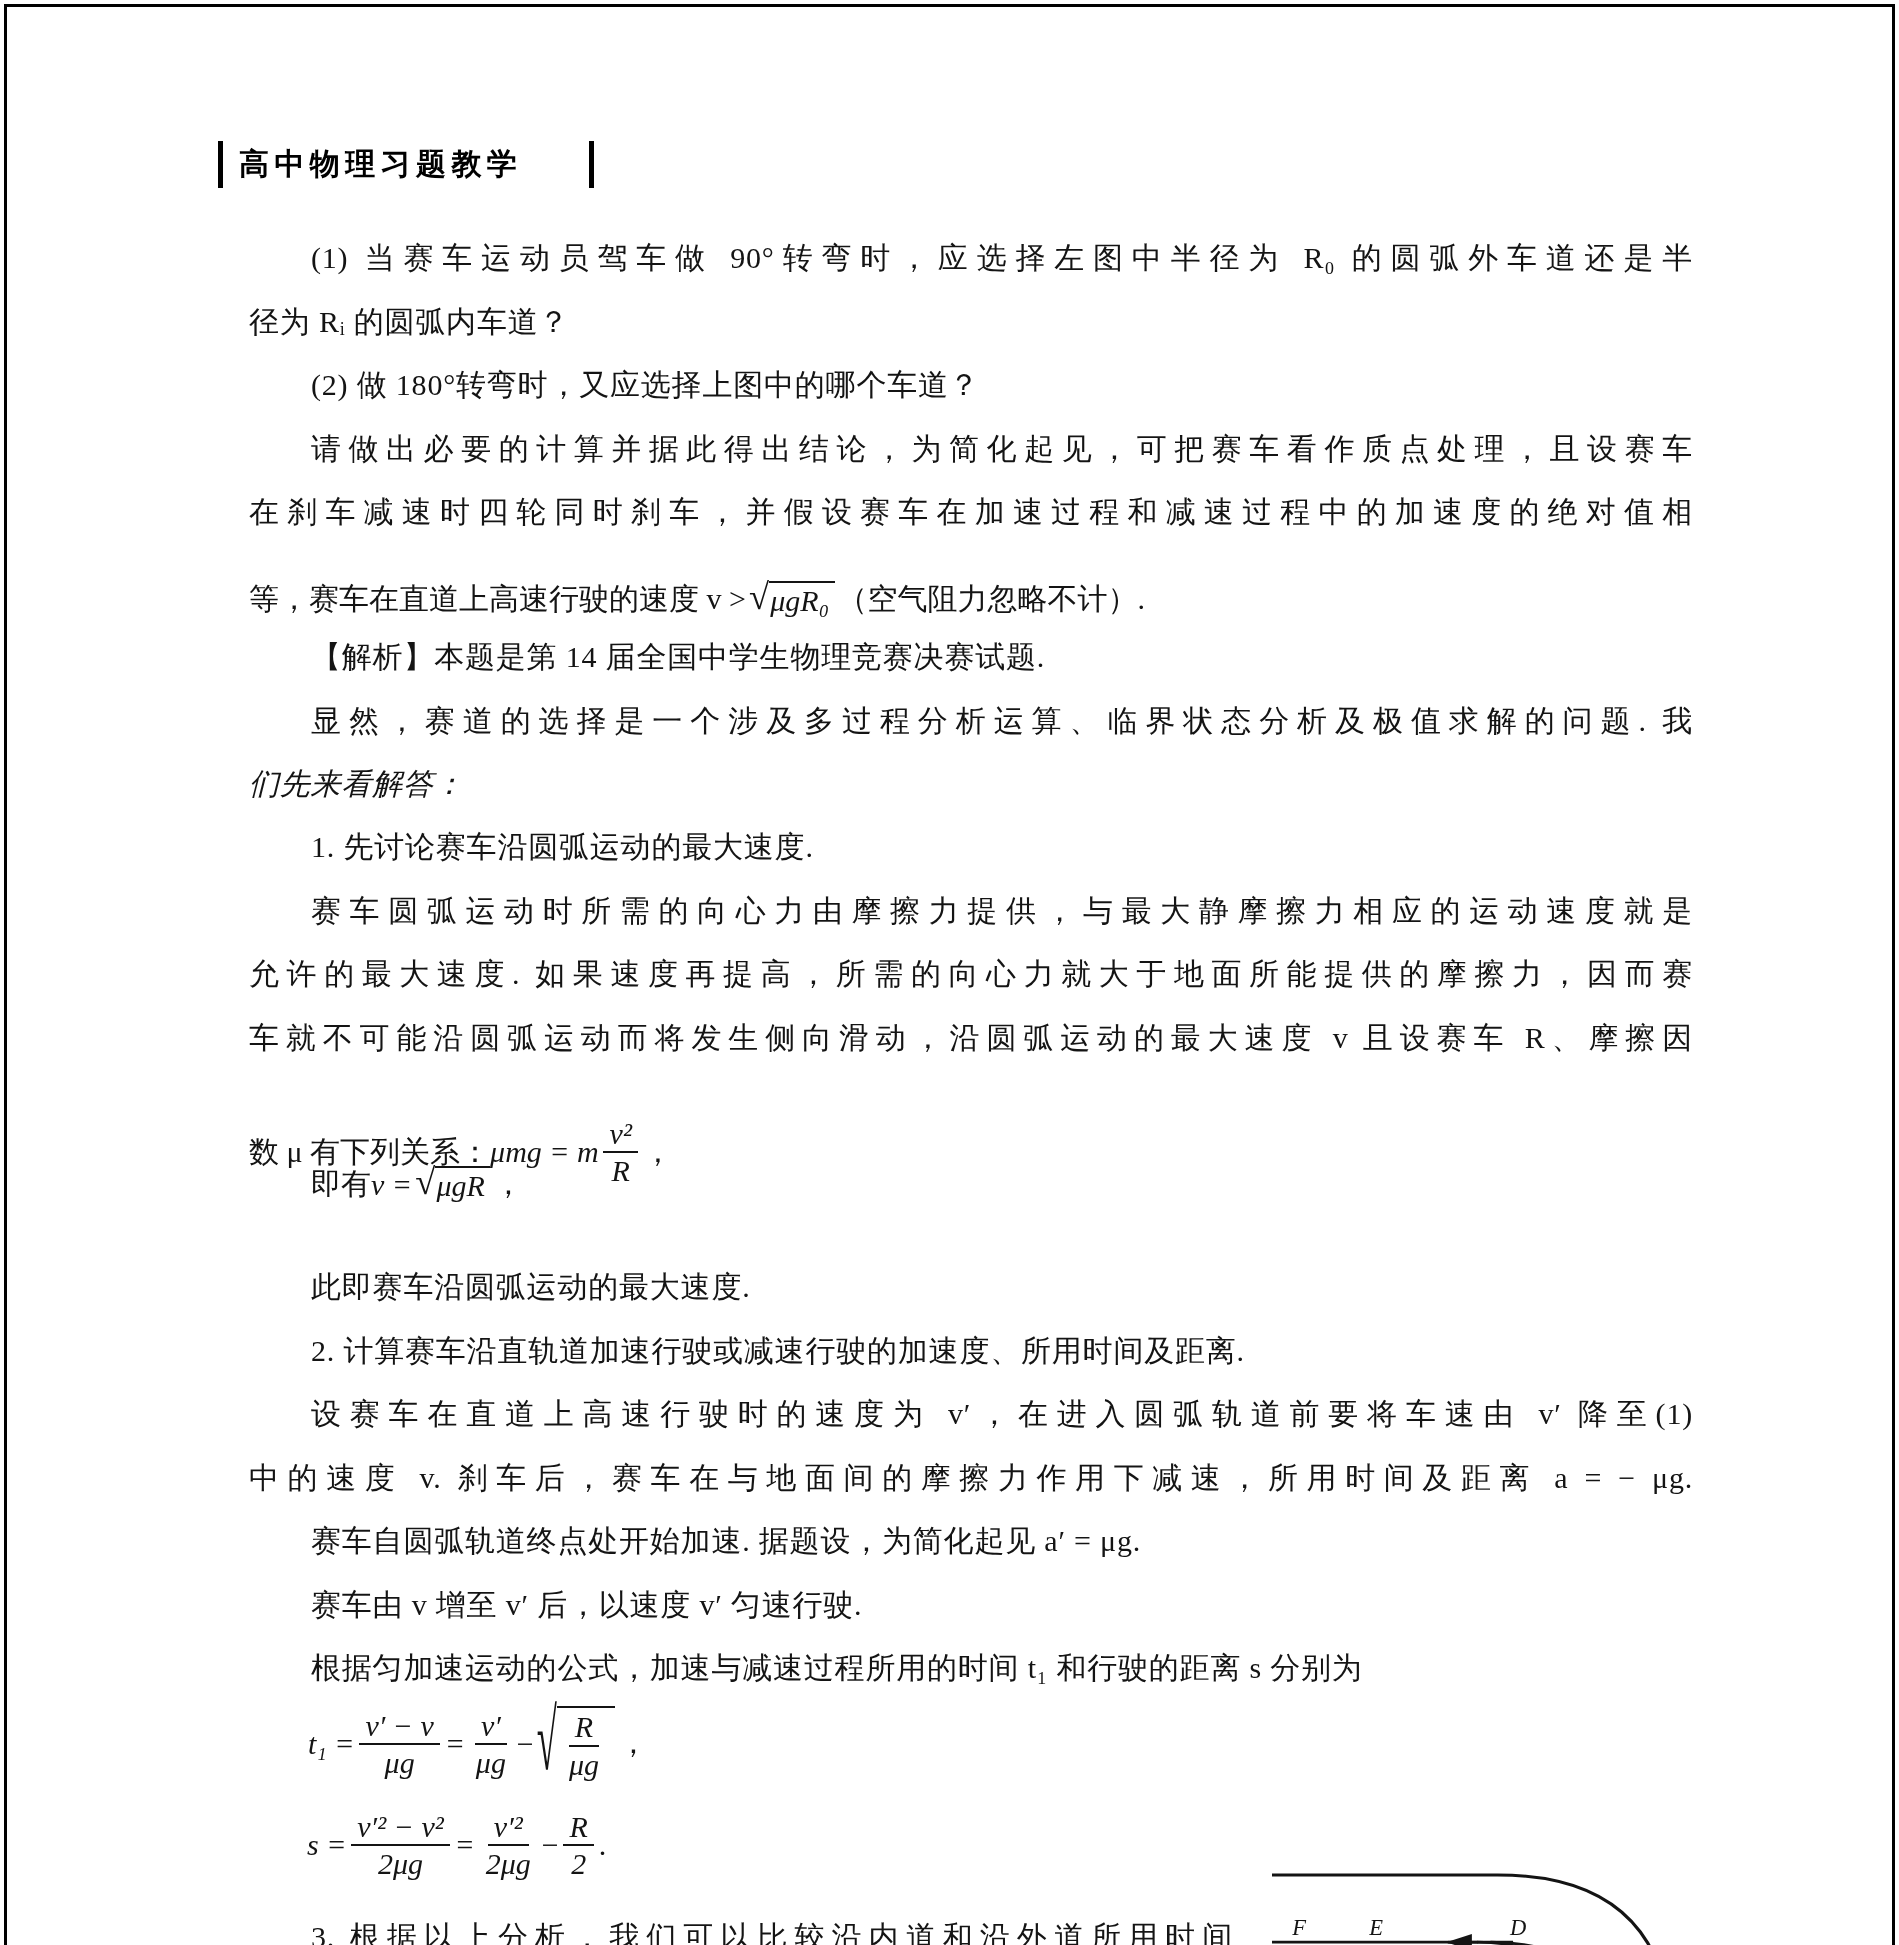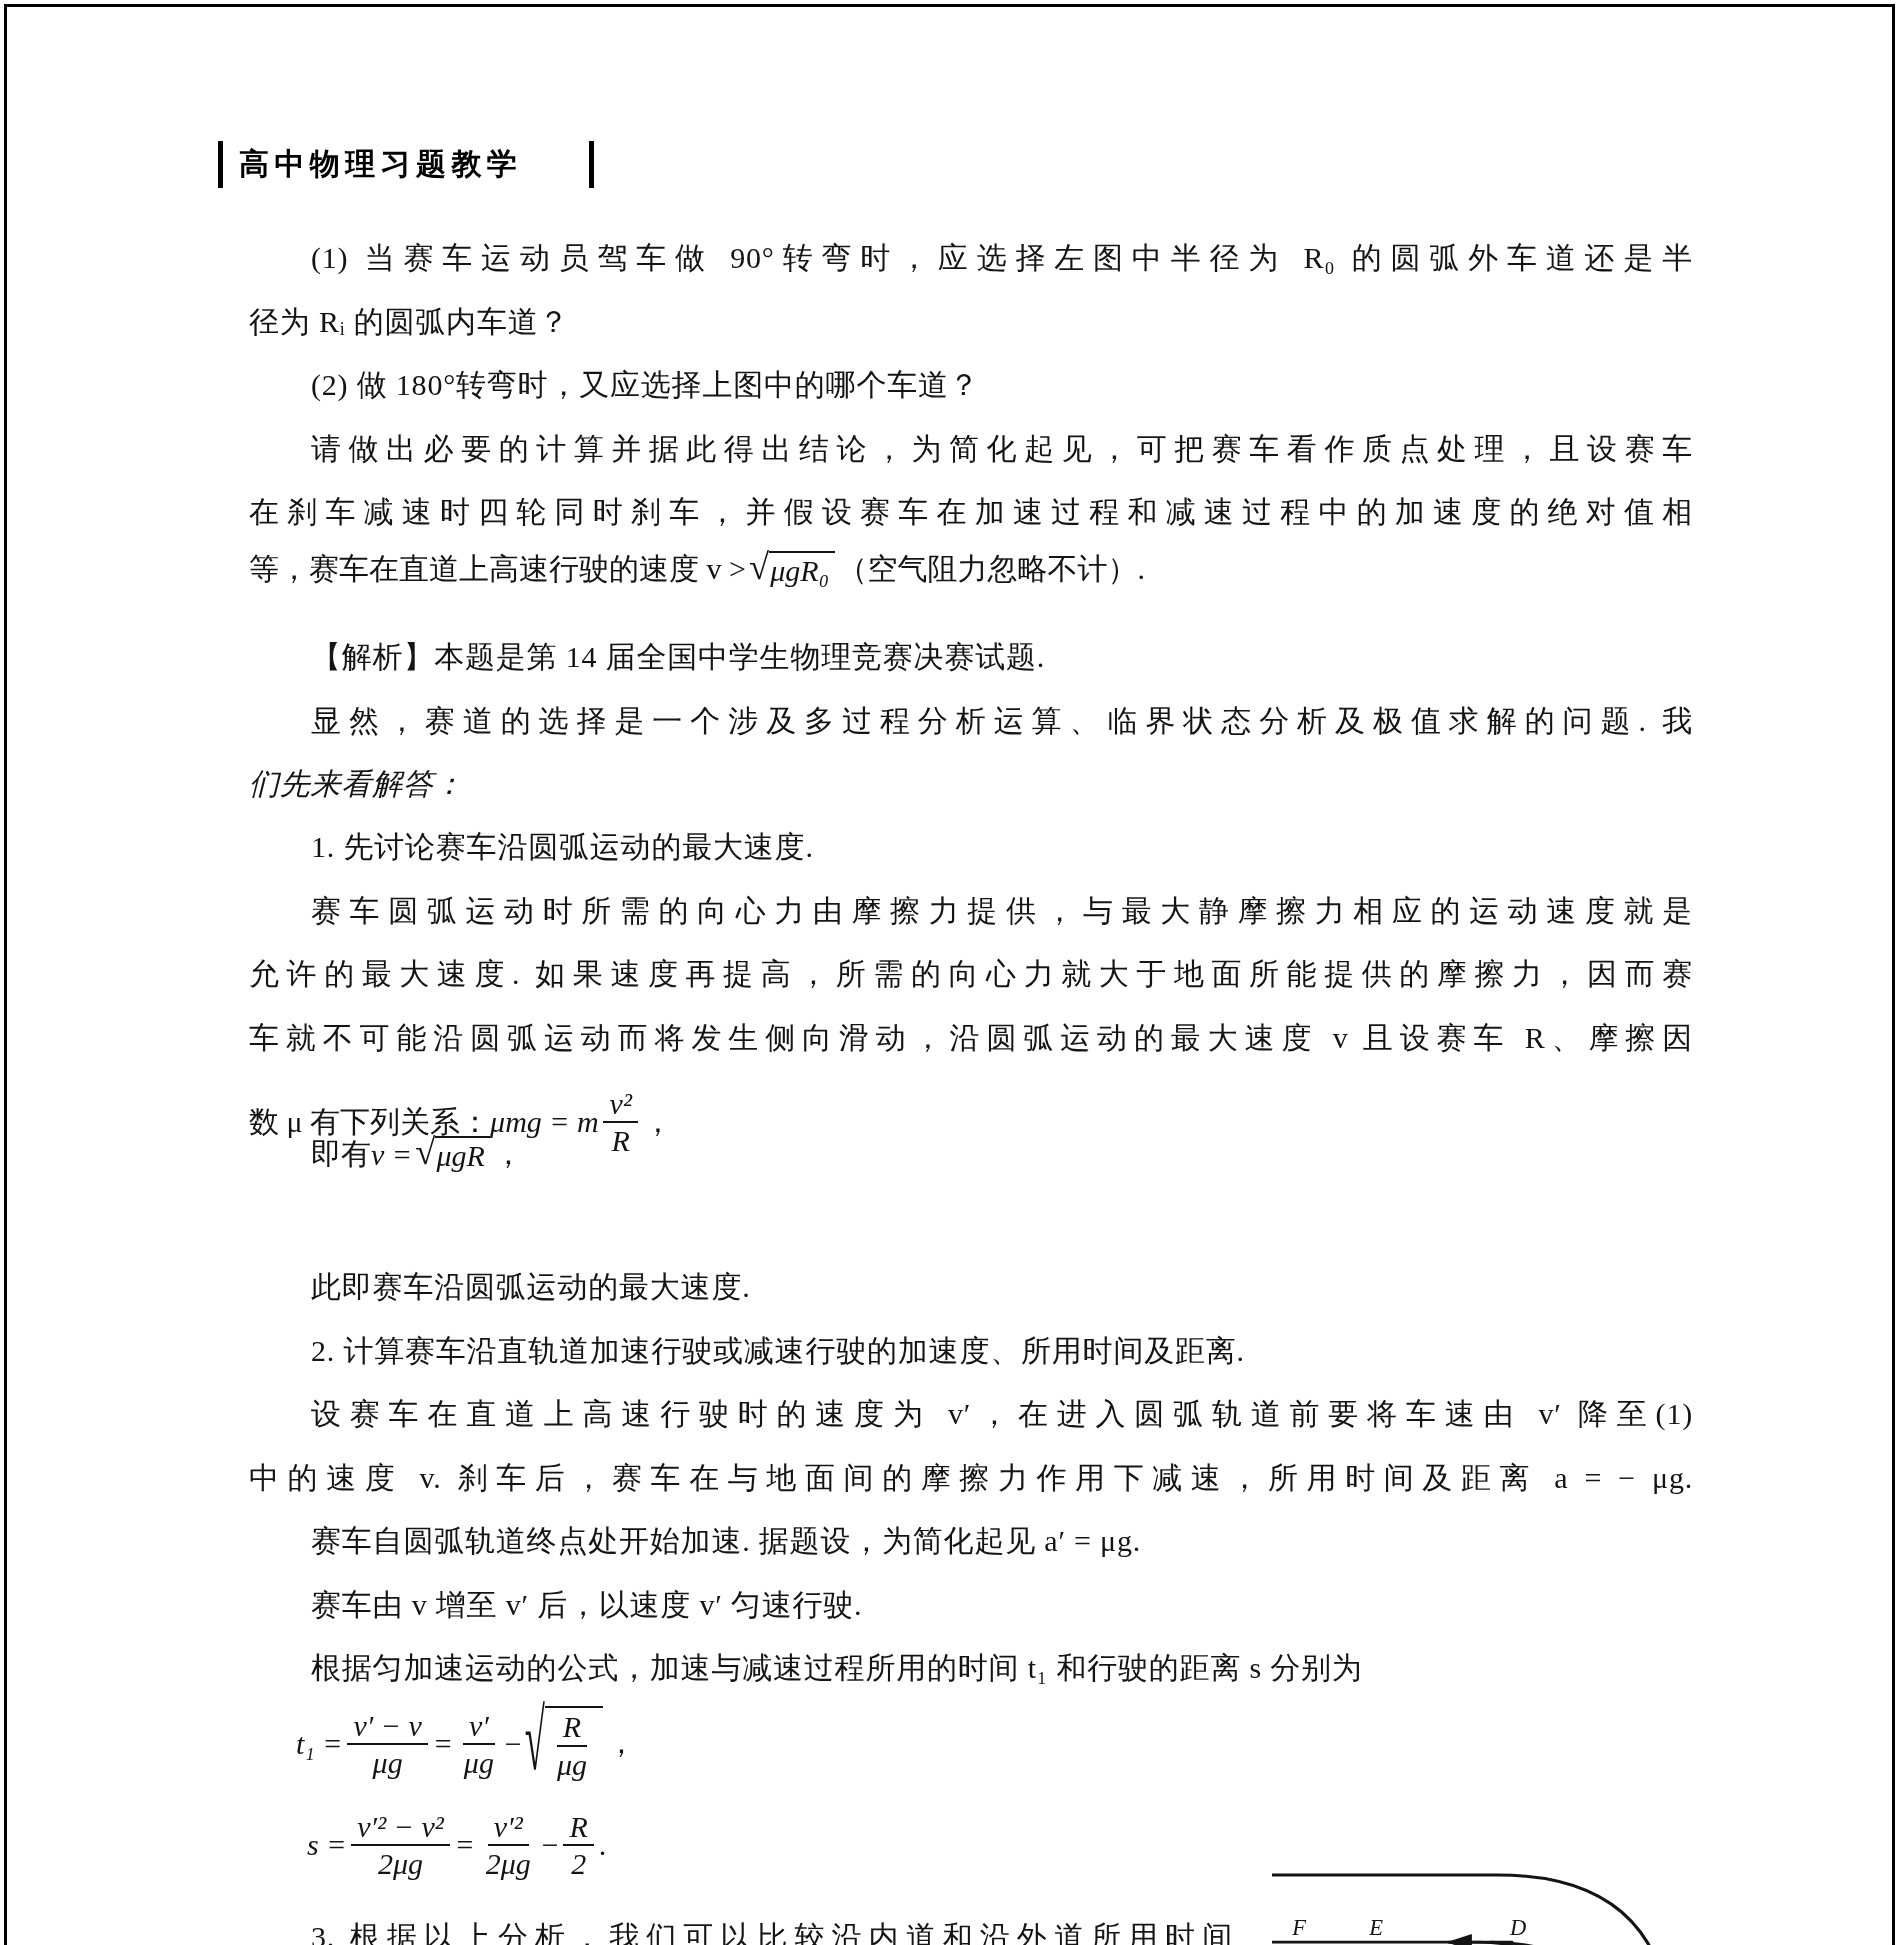--- a/index.html
+++ b/index.html
@@ -29,21 +29,21 @@
   .formula{position:absolute;display:flex;align-items:center;font-size:30px;}
   .fit{font-style:italic;}
   .frac{display:inline-flex;flex-direction:column;align-items:center;text-align:center;
         vertical-align:middle;margin:0 4.7px;line-height:1.18;}
   .frac>.num{padding:0 6.2px;border-bottom:2.3px solid currentColor;}
   .frac>.den{padding:0 6.2px;}
   .sqrt{display:inline-flex;align-items:stretch;margin:0 3.1px;}
   .sqrt .rt{font-size:1.22em;line-height:1;align-self:flex-start;transform:translateY(-0.06em);font-style:normal;}
   .sqrt .rad{border-top:2.3px solid currentColor;padding:0.04em 0.18em 0 0.04em;}
   .sqrt.tall .rt{transform:scaleY(2.35) translateY(0.02em);transform-origin:50% 18%;}
-  .ifl{display:flex;align-items:center;}
+  .ifl{display:flex;align-items:center;margin-top:30px;}
   
   #diagram{position:absolute;left:1272px;top:1868px;width:490px;height:584px;}
   #diagram svg{width:100%;height:100%;}
   svg text{font-family:"Liberation Serif","DejaVu Serif",serif;font-style:italic;font-size:58px;fill:#141414;}
 </style>
 </head>
 <body>
 
 <div id="page">
 
@@ -101,21 +101,21 @@
   <div class="formula ifl" style="left:311px;top:1134px;">
     <span>即有 </span>
     <span class="fit">v =</span>
     <span class="sqrt">
         <span class="rt">√</span>
         <span class="rad fit">μgR</span>
       </span>
     <span>，</span>
   </div>
 
-  <div class="formula" style="left:296px;top:1706px;justify-content:flex-end;">
+  <div class="formula" style="left:308px;top:1706px;justify-content:flex-end;">
     <span class="fit">t₁ =</span>
     <span class="frac fit">
       <span class="num">v′ − v</span>
       <span class="den">μg</span>
     </span>
     <span class="fit">=</span>
     <span class="frac fit">
       <span class="num">v′</span>
       <span class="den">μg</span>
     </span>

